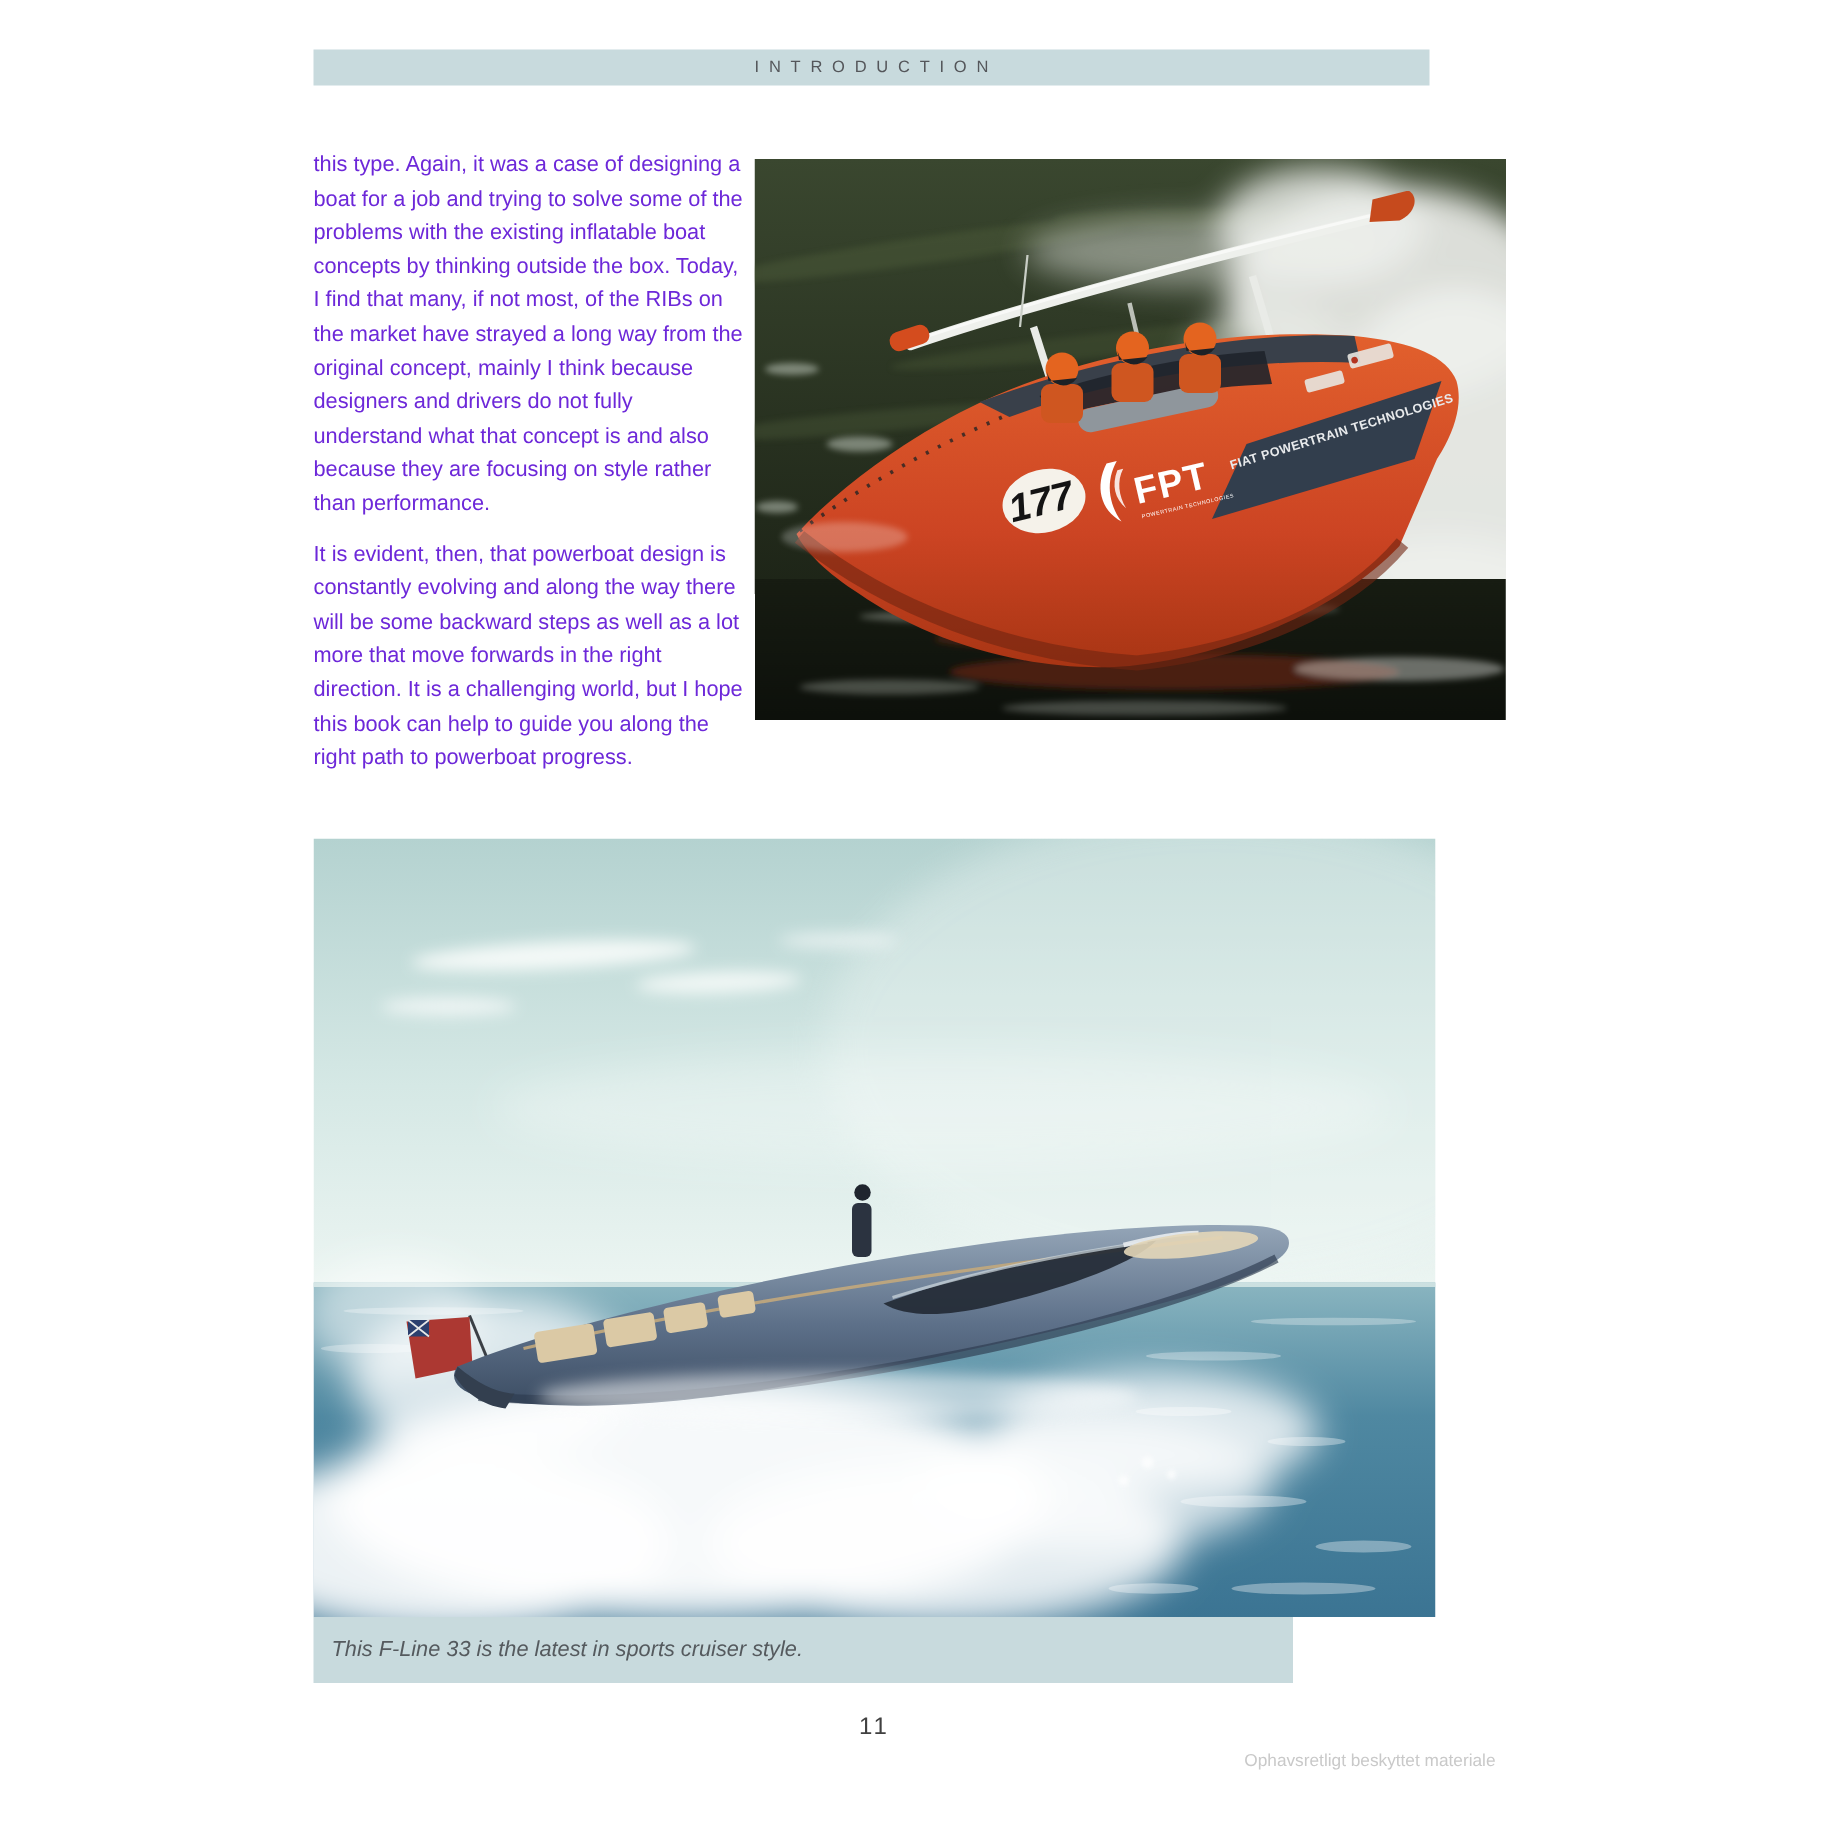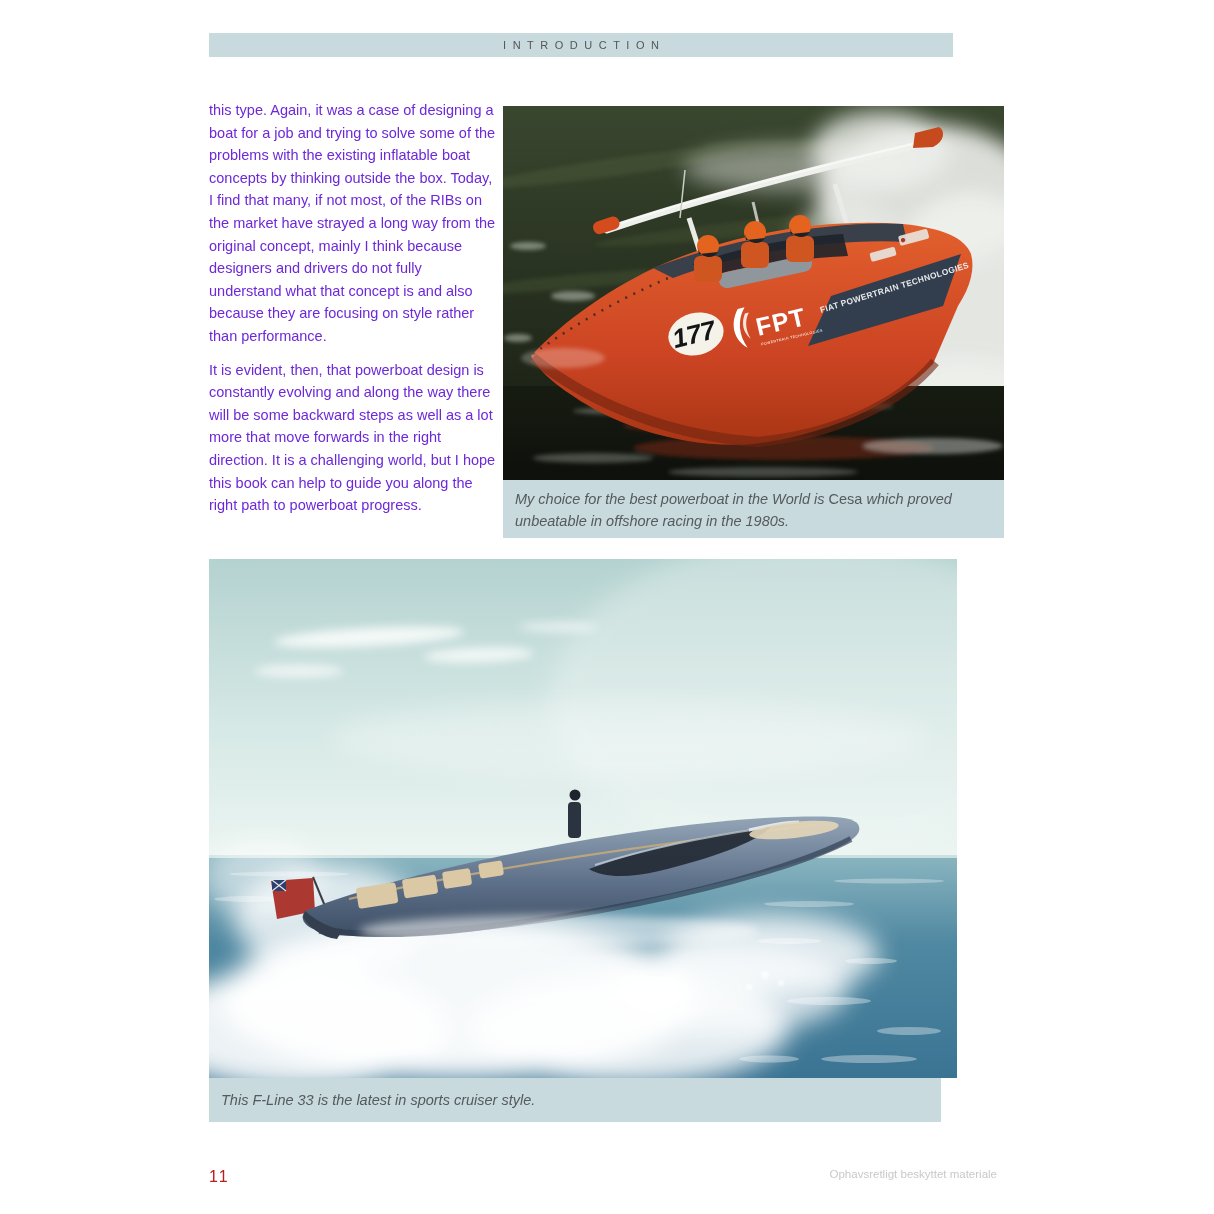--- a/index.html
+++ b/index.html
@@ -23,27 +23,27 @@
   .photo1 { position:absolute; left:503px; top:106px; width:501px; height:374px; }
   .photo2 { position:absolute; left:209px; top:559px; width:748px; height:519px; }
   .photo1 svg, .photo2 svg { display:block; width:100%; height:100%; }
   .caption1 {
     position:absolute; left:503px; top:480px; width:501px; height:58px;
     background:#c8dadd; box-sizing:border-box; padding:8px 14px 0 12px;
     font-style:italic; color:#555a5e; font-size:14.5px; line-height:22px;
   }
   .caption1 .upright { font-style:normal; }
   .caption2 {
-    position:absolute; left:209px; top:1078px; width:732px; height:44px;
+    position:absolute; left:209px; top:1078px; width:653px; height:44px;
     background:#c8dadd; box-sizing:border-box; display:flex; align-items:center;
     padding-left:12px; font-style:italic; color:#555a5e; font-size:14.5px;
   }
   .page-number {
-    position:absolute; left:209px; top:1143px; width:748px; 
-    font-size:16px; color:#b91c1c; letter-spacing:2px;margin-top:25px;
+    position:absolute; left:209px; top:1143px; width:748px; text-align:center;
+    font-size:16px; color:#404040; letter-spacing:2px;
   }
   .copyright {
     position:absolute; right:217px; top:1168px;
     font-size:11.5px; color:#c9c9c9;
   }
   svg text { font-family:"Liberation Sans", sans-serif; }
 </style>
 </head>
 <body>
 
@@ -181,23 +181,20 @@
           <rect x="368" y="140" width="26" height="9" rx="2" fill="#e8e6e0"></rect>
           <rect x="400" y="131" width="30" height="10" rx="2" fill="#e8e6e0"></rect>
           <circle cx="404" cy="136" r="2.2" fill="#c0331c"></circle>
         </g>
       </g>
 
       <ellipse cx="60" cy="252" rx="42" ry="10" fill="#ffffff" opacity="0.25" filter="url(#b2)"></ellipse>
     </svg>
   </div>
 
-  <div class="caption1">
-    <span>My choice for the best powerboat in the World is </span><span class="upright">Cesa</span><span> which proved unbeatable in offshore racing in the 1980s.</span>
-  </div>
 
   <div class="photo2">
     <svg viewBox="0 0 748 519" preserveAspectRatio="none">
       <defs>
         <linearGradient id="p2sky" x1="0" y1="0" x2="0" y2="1">
           <stop offset="0" stop-color="#b4d2d0"></stop>
             <stop offset="0.55" stop-color="#d5e8e5"></stop>
             <stop offset="1" stop-color="#ecf5f2"></stop>
         </linearGradient>
         <linearGradient id="p2sea" x1="0" y1="0" x2="0" y2="1">

